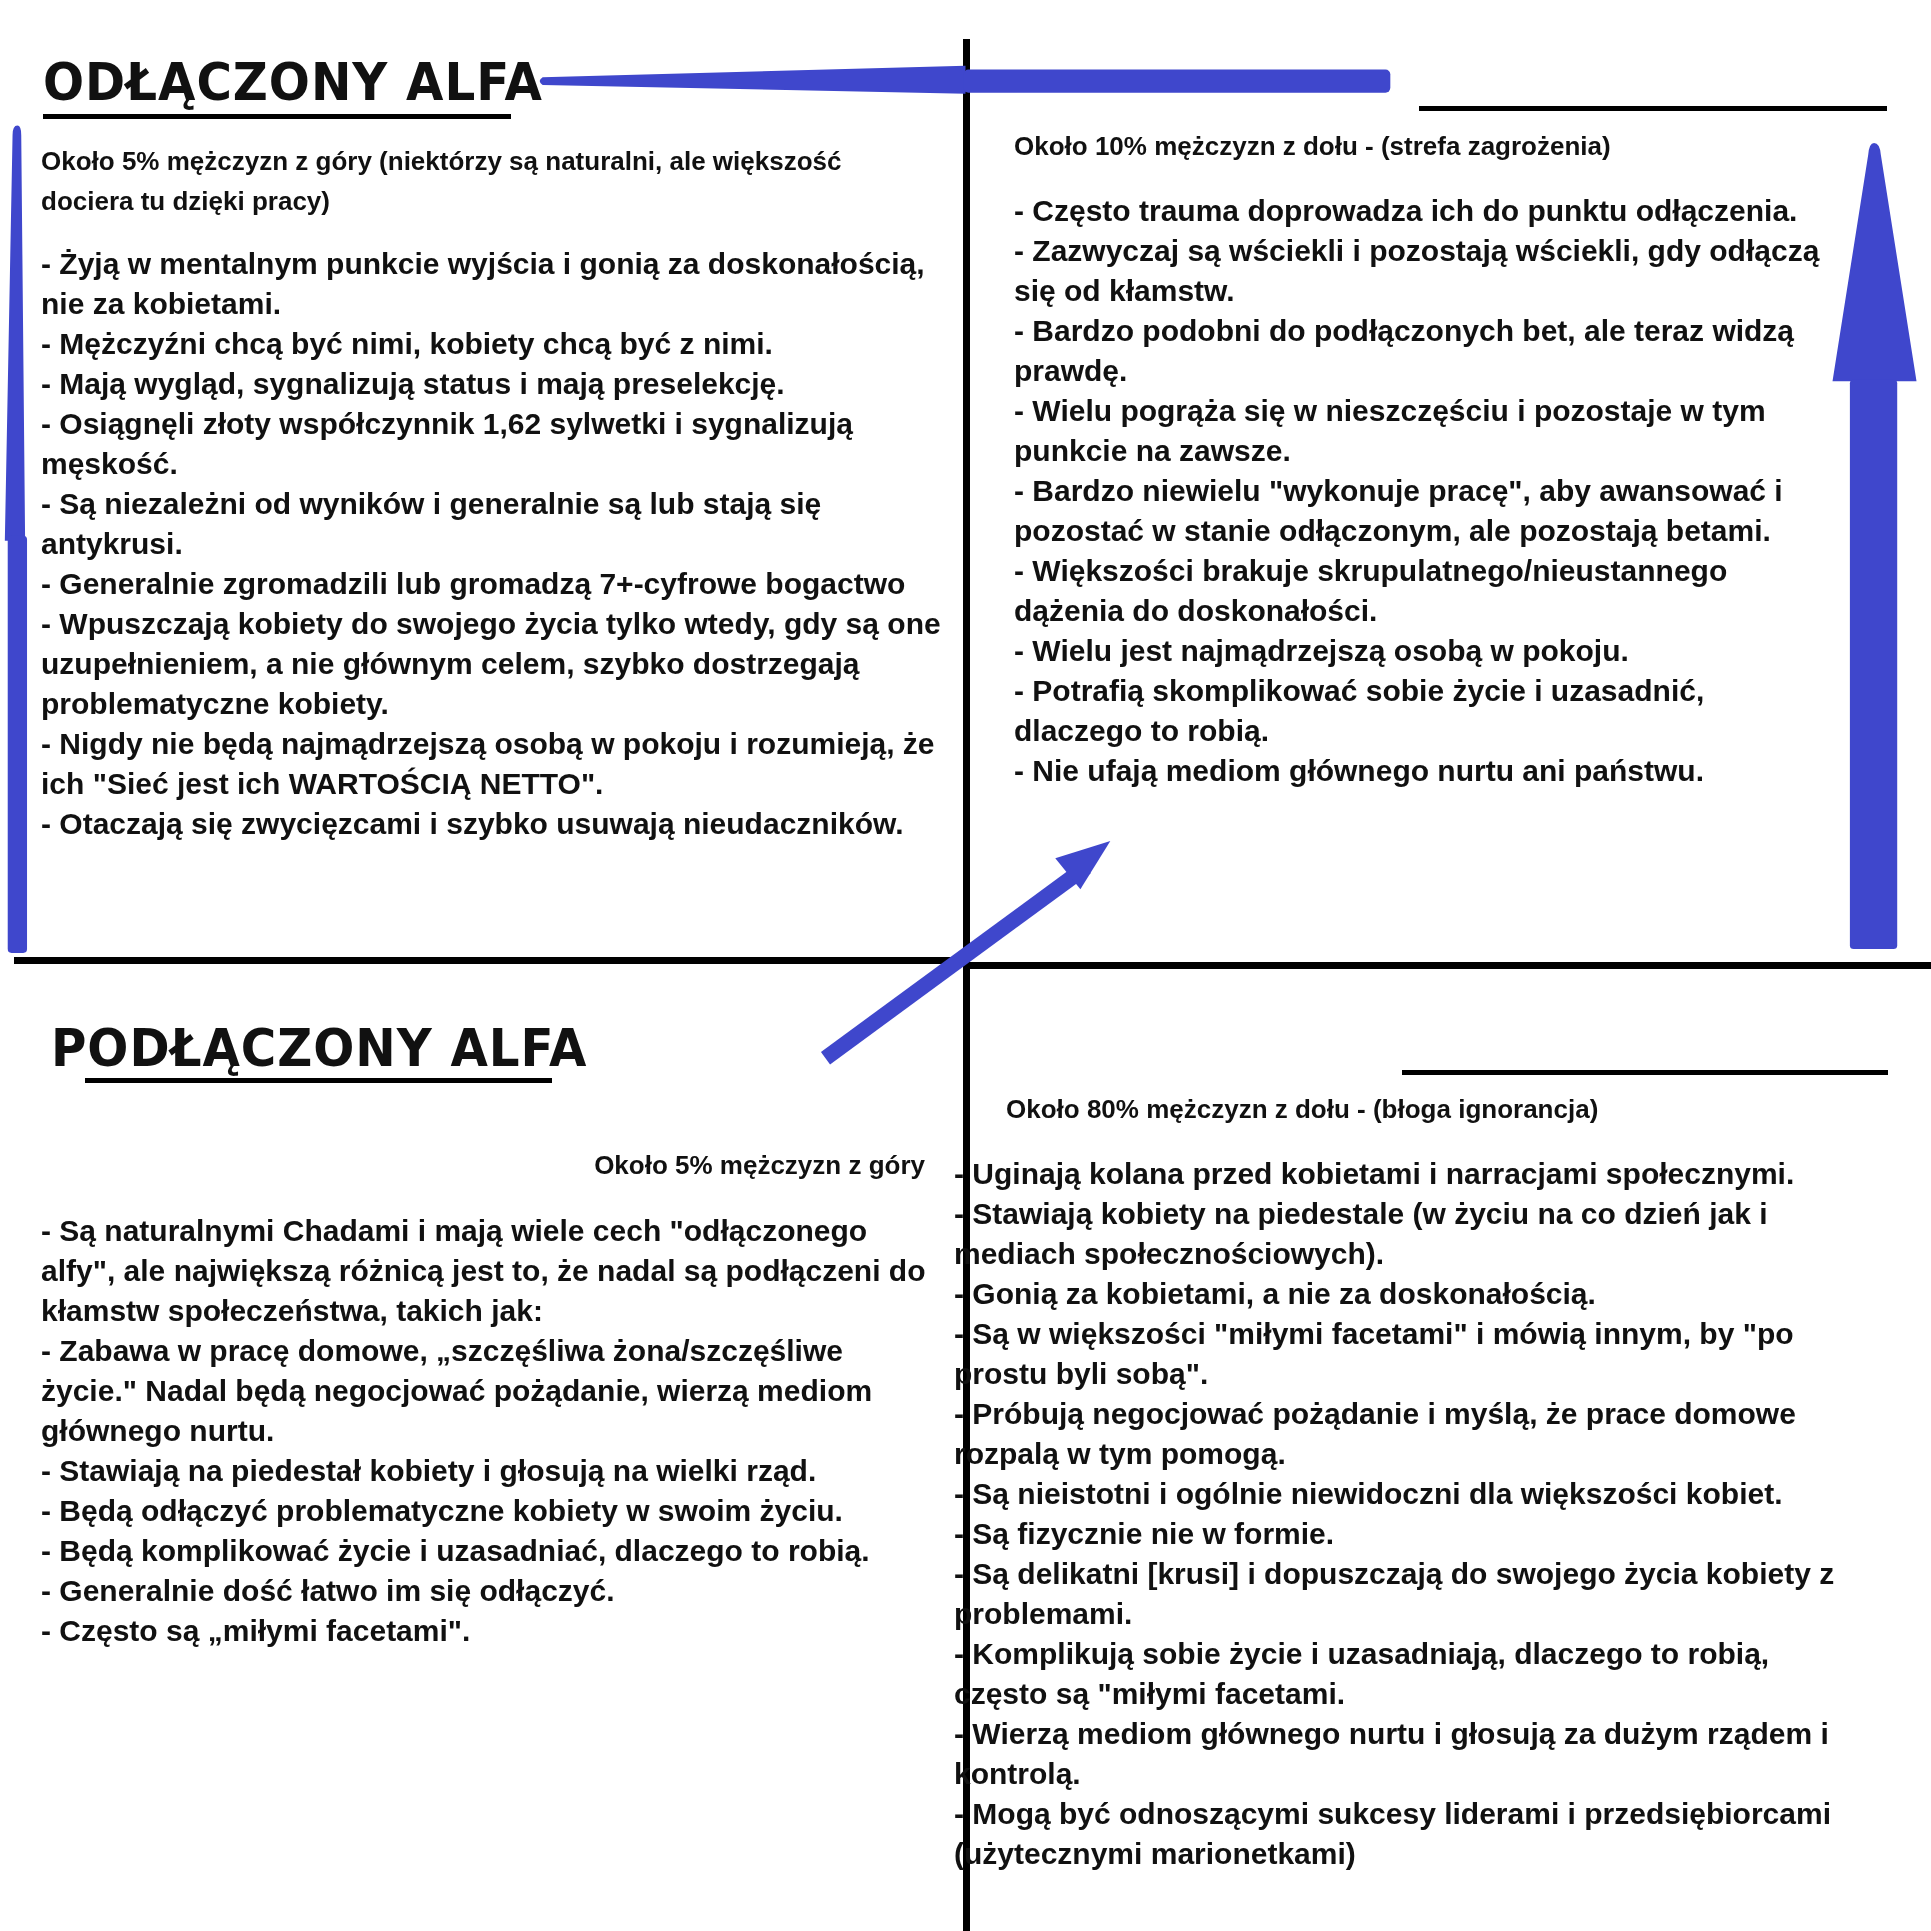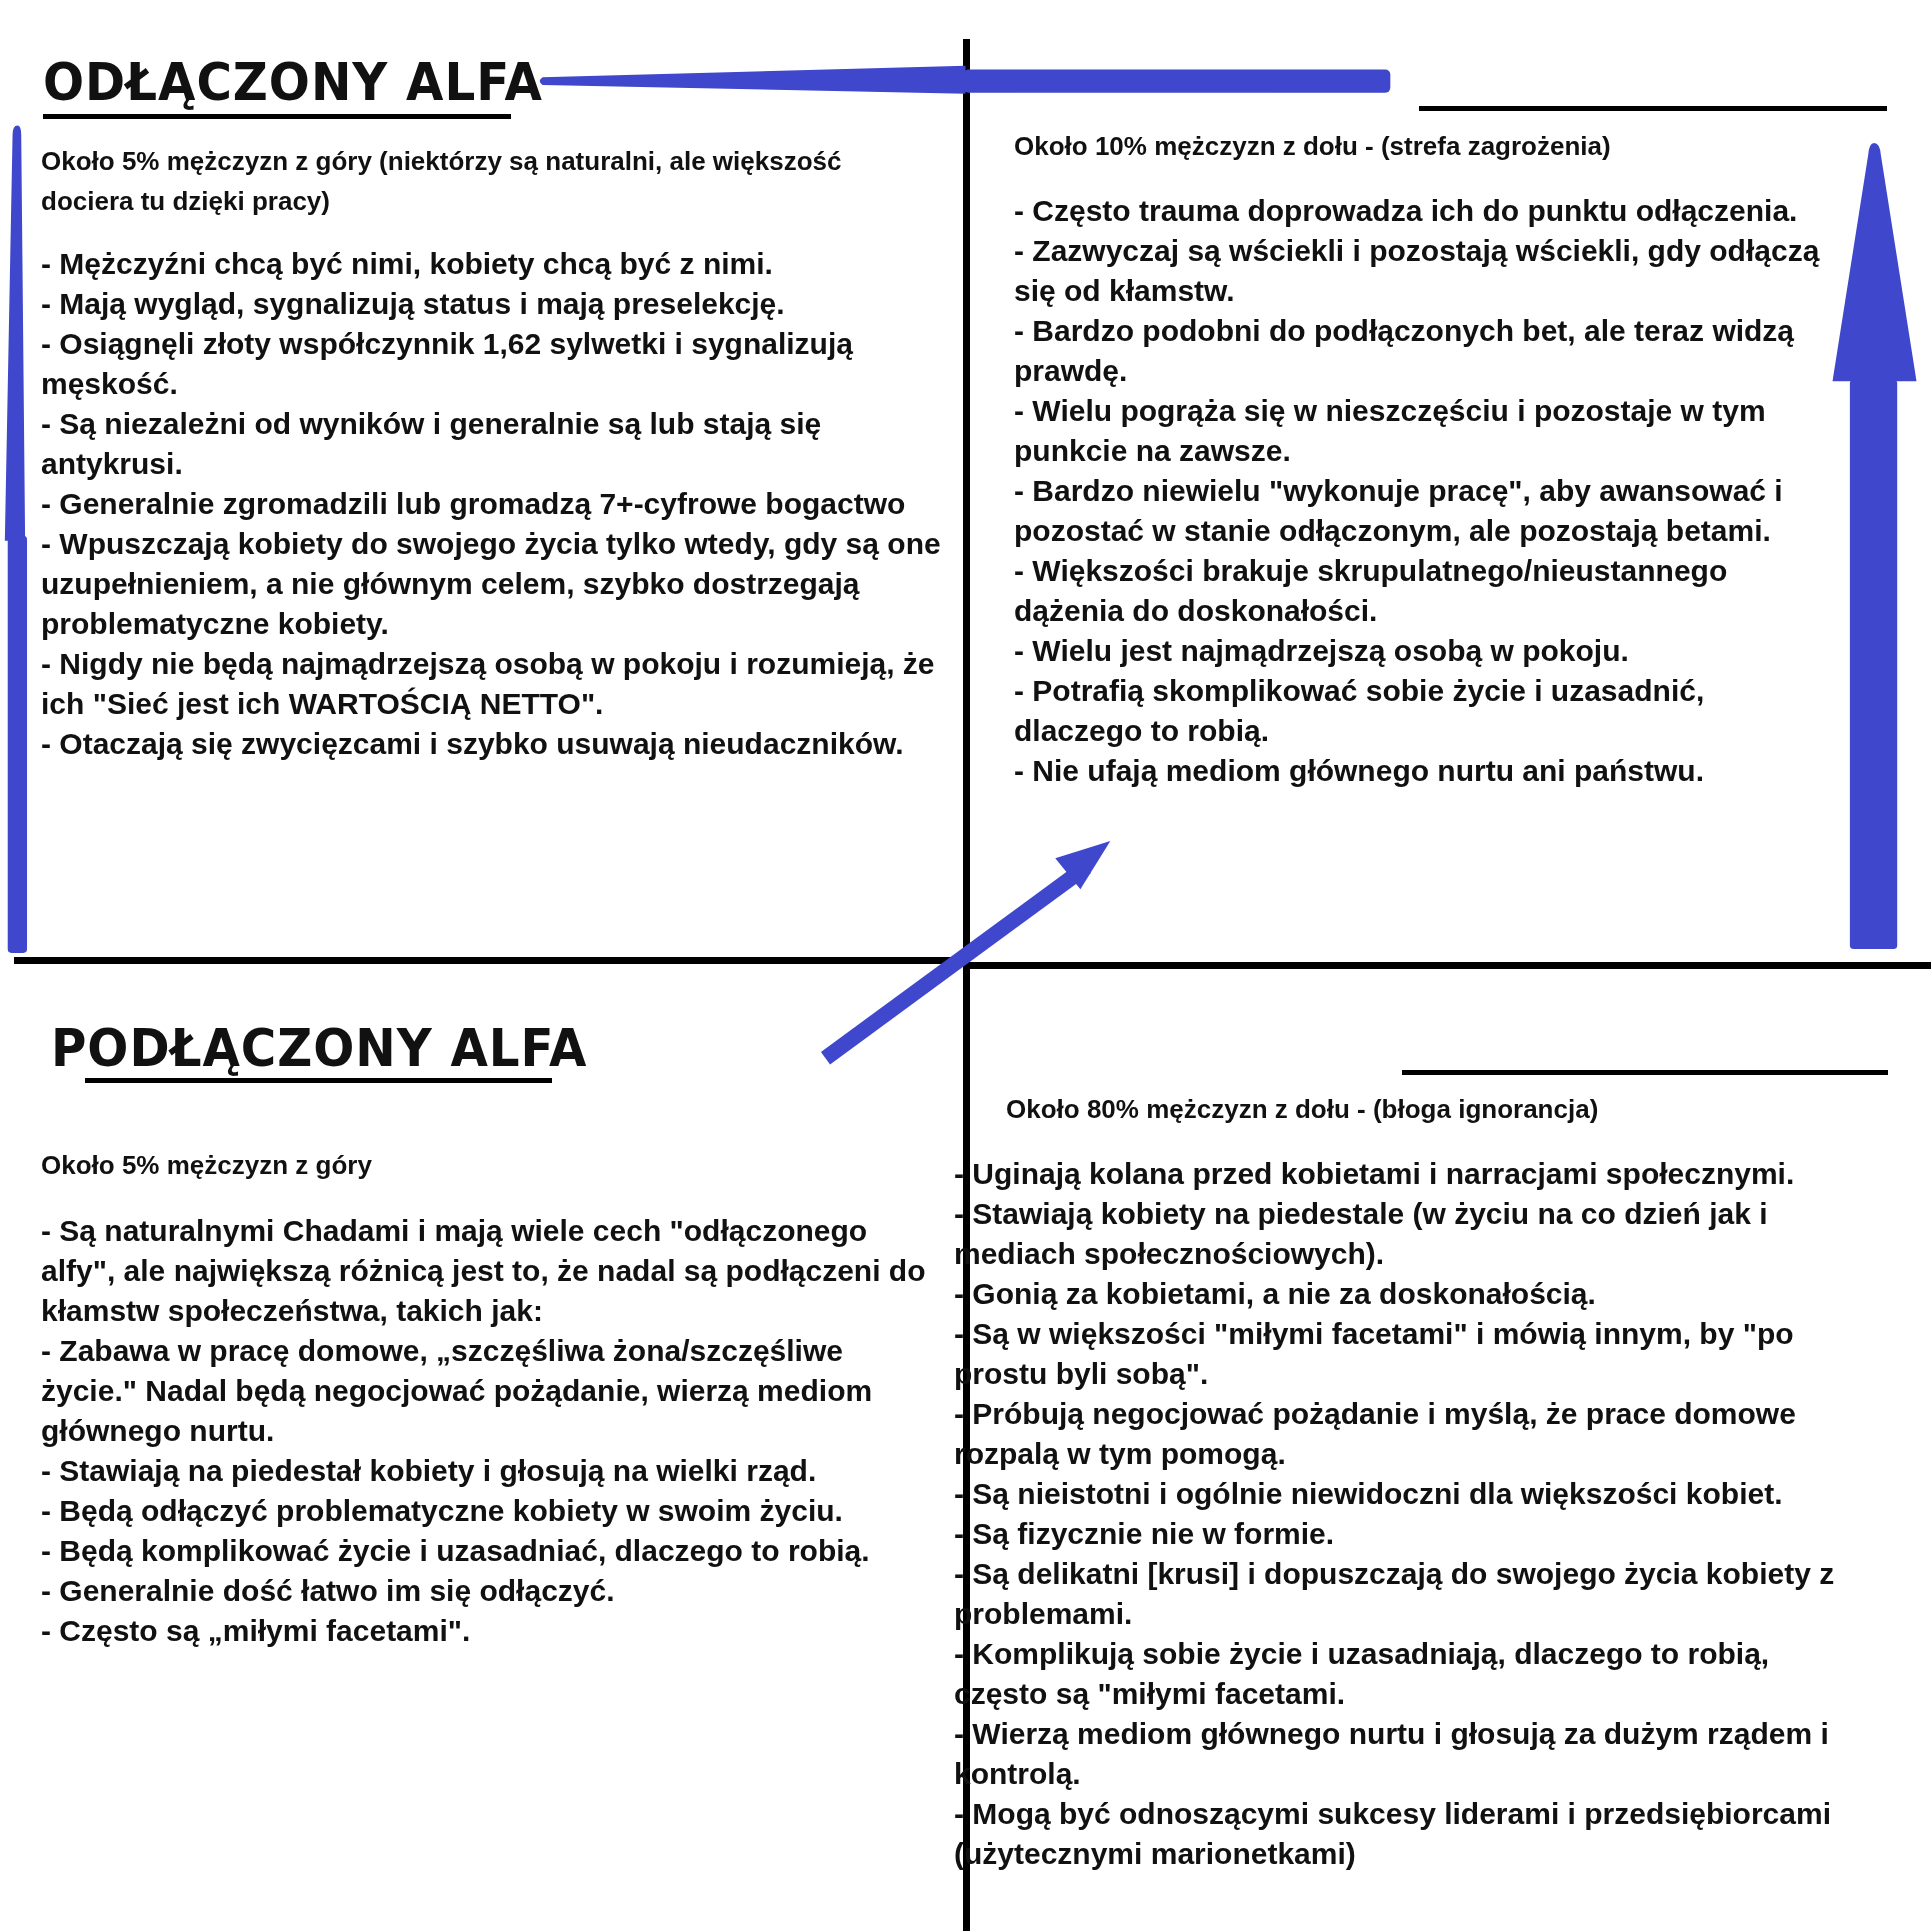--- a/index.html
+++ b/index.html
@@ -44,20 +44,21 @@
     <line x1="855" y1="1096" x2="1125" y2="898" stroke="#3F47CC" stroke-width="16"></line>
     <polygon points="1150,871 1093,889 1119,921" fill="#3F47CC"></polygon>
   </g>
 </svg>
 
 <section class="quad">
   <div class="title" style="left:43px; top:56px;">ODŁĄCZONY ALFA</div>
   <div class="underline" style="left:43px; top:114px; width:468px;"></div>
   <div class="subtitle" style="left:41px; top:141px; width:869px;">Około 5% mężczyzn z góry (niektórzy są naturalni, ale większość dociera tu dzięki pracy)</div>
   <ul class="bullets" style="left:41px; top:244px; width:927px;">
+    <li>- Żyją w mentalnym punkcie wyjścia i gonią za doskonałością, nie za kobietami.</li>
     <li>- Mężczyźni chcą być nimi, kobiety chcą być z nimi.</li>
     <li>- Mają wygląd, sygnalizują status i mają preselekcję.</li>
     <li>- Osiągnęli złoty współczynnik 1,62 sylwetki i sygnalizują męskość.</li>
     <li>- Są niezależni od wyników i generalnie są lub stają się antykrusi.</li>
     <li>- Generalnie zgromadzili lub gromadzą 7+-cyfrowe bogactwo</li>
     <li>- Wpuszczają kobiety do swojego życia tylko wtedy, gdy są one uzupełnieniem, a nie głównym celem, szybko dostrzegają problematyczne kobiety.</li>
     <li>- Nigdy nie będą najmądrzejszą osobą w pokoju i rozumieją, że ich "Sieć jest ich WARTOŚCIĄ NETTO".</li>
     <li>- Otaczają się zwycięzcami i szybko usuwają nieudaczników.</li>
   </ul>
 </section>
@@ -75,21 +76,21 @@
     <li>- Większości brakuje skrupulatnego/nieustannego dążenia do doskonałości.</li>
     <li>- Wielu jest najmądrzejszą osobą w pokoju.</li>
     <li>- Potrafią skomplikować sobie życie i uzasadnić, dlaczego to robią.</li>
     <li>- Nie ufają mediom głównego nurtu ani państwu.</li>
   </ul>
 </section>
 
 <section class="quad">
   <div class="title" style="left:51px; top:1022px;">PODŁĄCZONY ALFA</div>
   <div class="underline" style="left:85px; top:1078px; width:467px;"></div>
-  <div class="subtitle" style="left:41px; top:1145px; width:869px;">Około 5% mężczyzn z góry</div>
+  <div class="subtitle" style="left:56px; top:1145px; width:869px;text-align:right;">Około 5% mężczyzn z góry</div>
   <ul class="bullets" style="left:41px; top:1211px; width:888px;">
     <li>- Są naturalnymi Chadami i mają wiele cech "odłączonego alfy", ale największą różnicą jest to, że nadal są podłączeni do kłamstw społeczeństwa, takich jak:</li>
     <li>- Zabawa w pracę domowe, „szczęśliwa żona/szczęśliwe życie." Nadal będą negocjować pożądanie, wierzą mediom głównego nurtu.</li>
     <li>- Stawiają na piedestał kobiety i głosują na wielki rząd.</li>
     <li>- Będą odłączyć problematyczne kobiety w swoim życiu.</li>
     <li>- Będą komplikować życie i uzasadniać, dlaczego to robią.</li>
     <li>- Generalnie dość łatwo im się odłączyć.</li>
     <li>- Często są „miłymi facetami".</li>
   </ul>
 </section>

